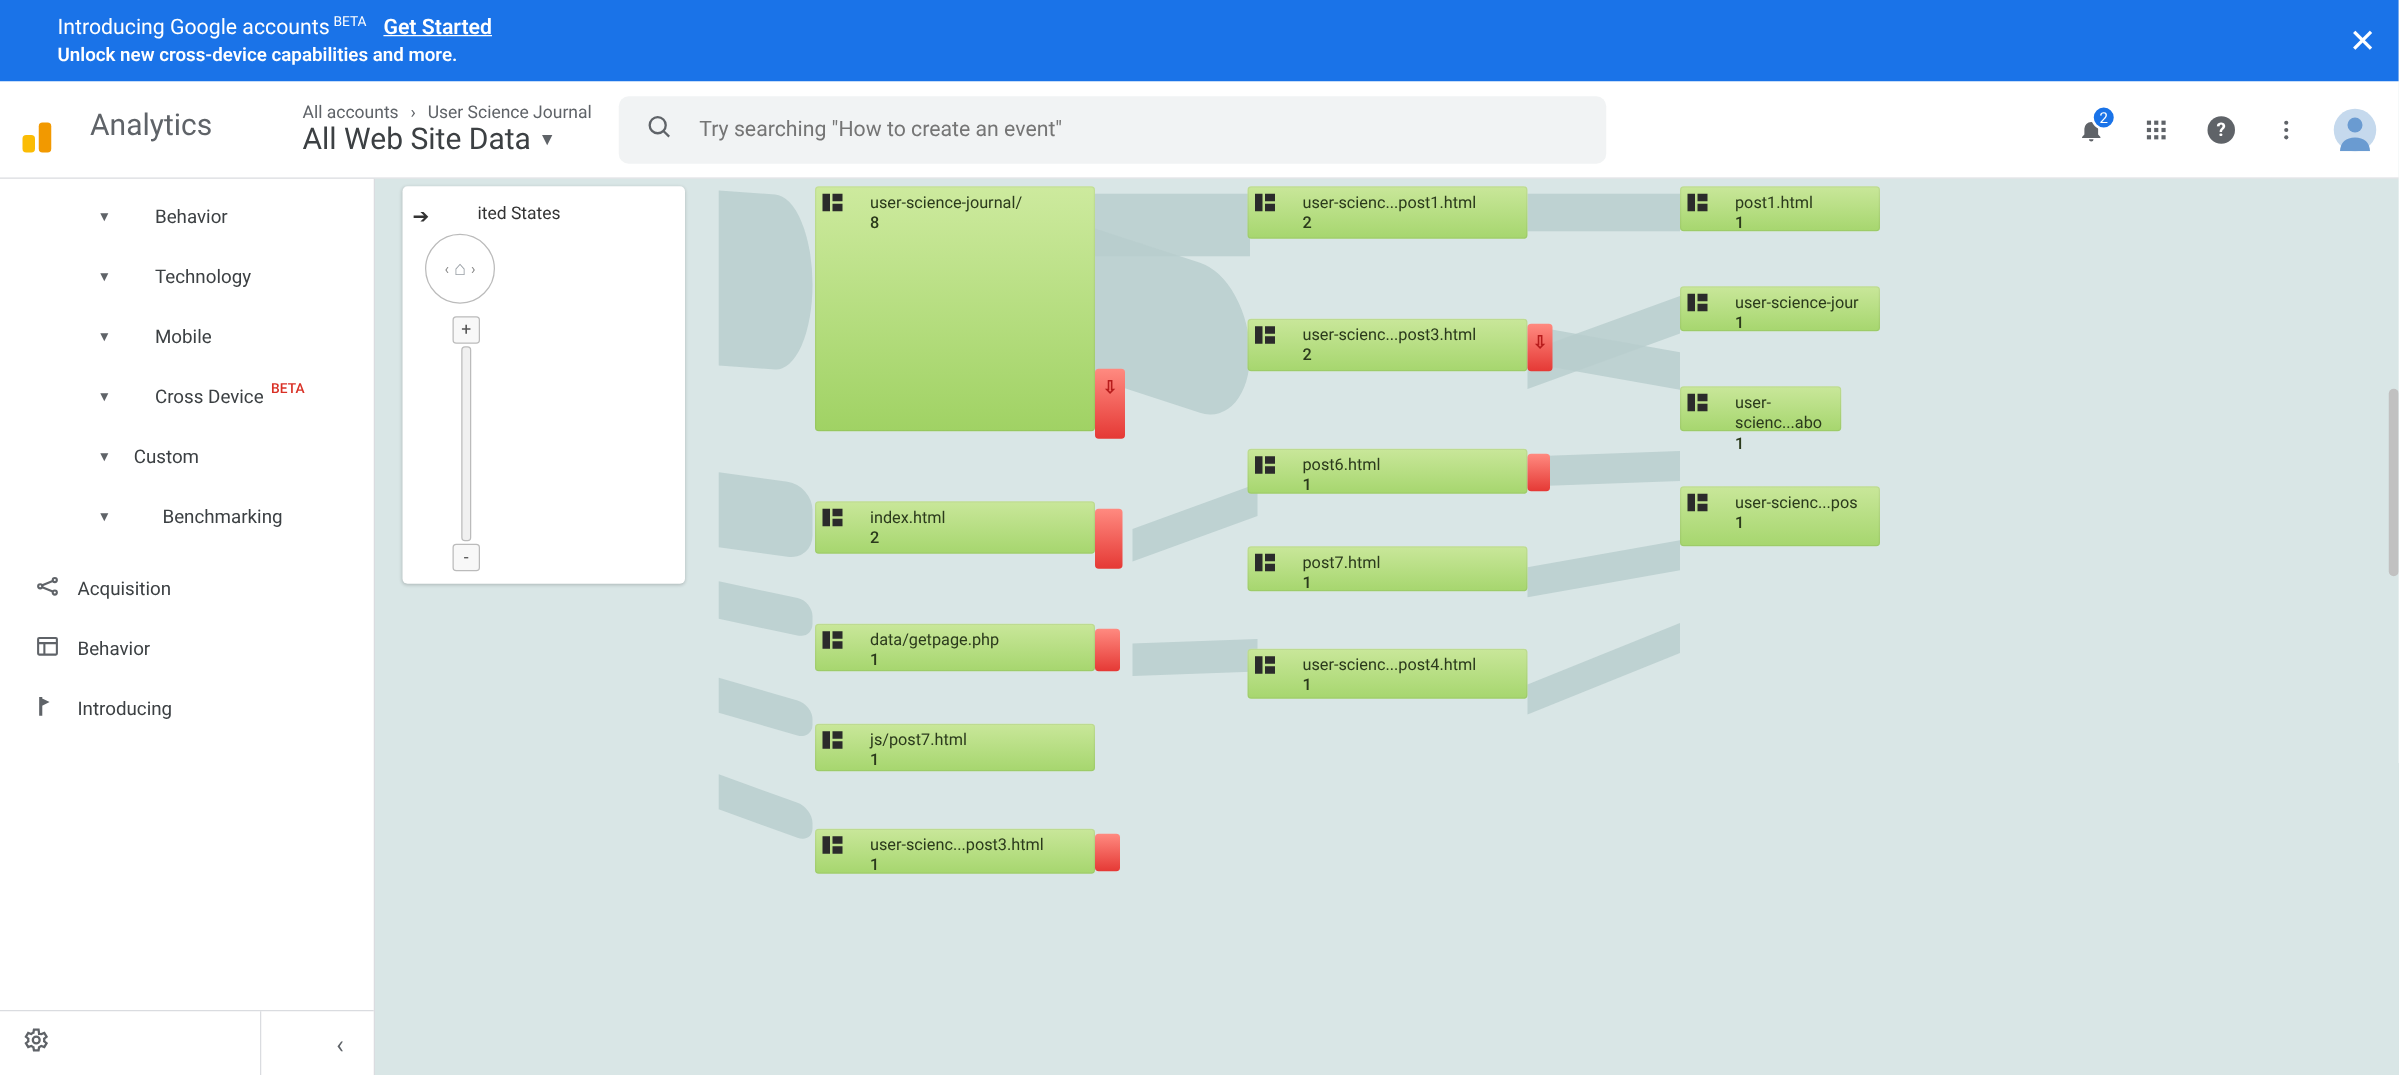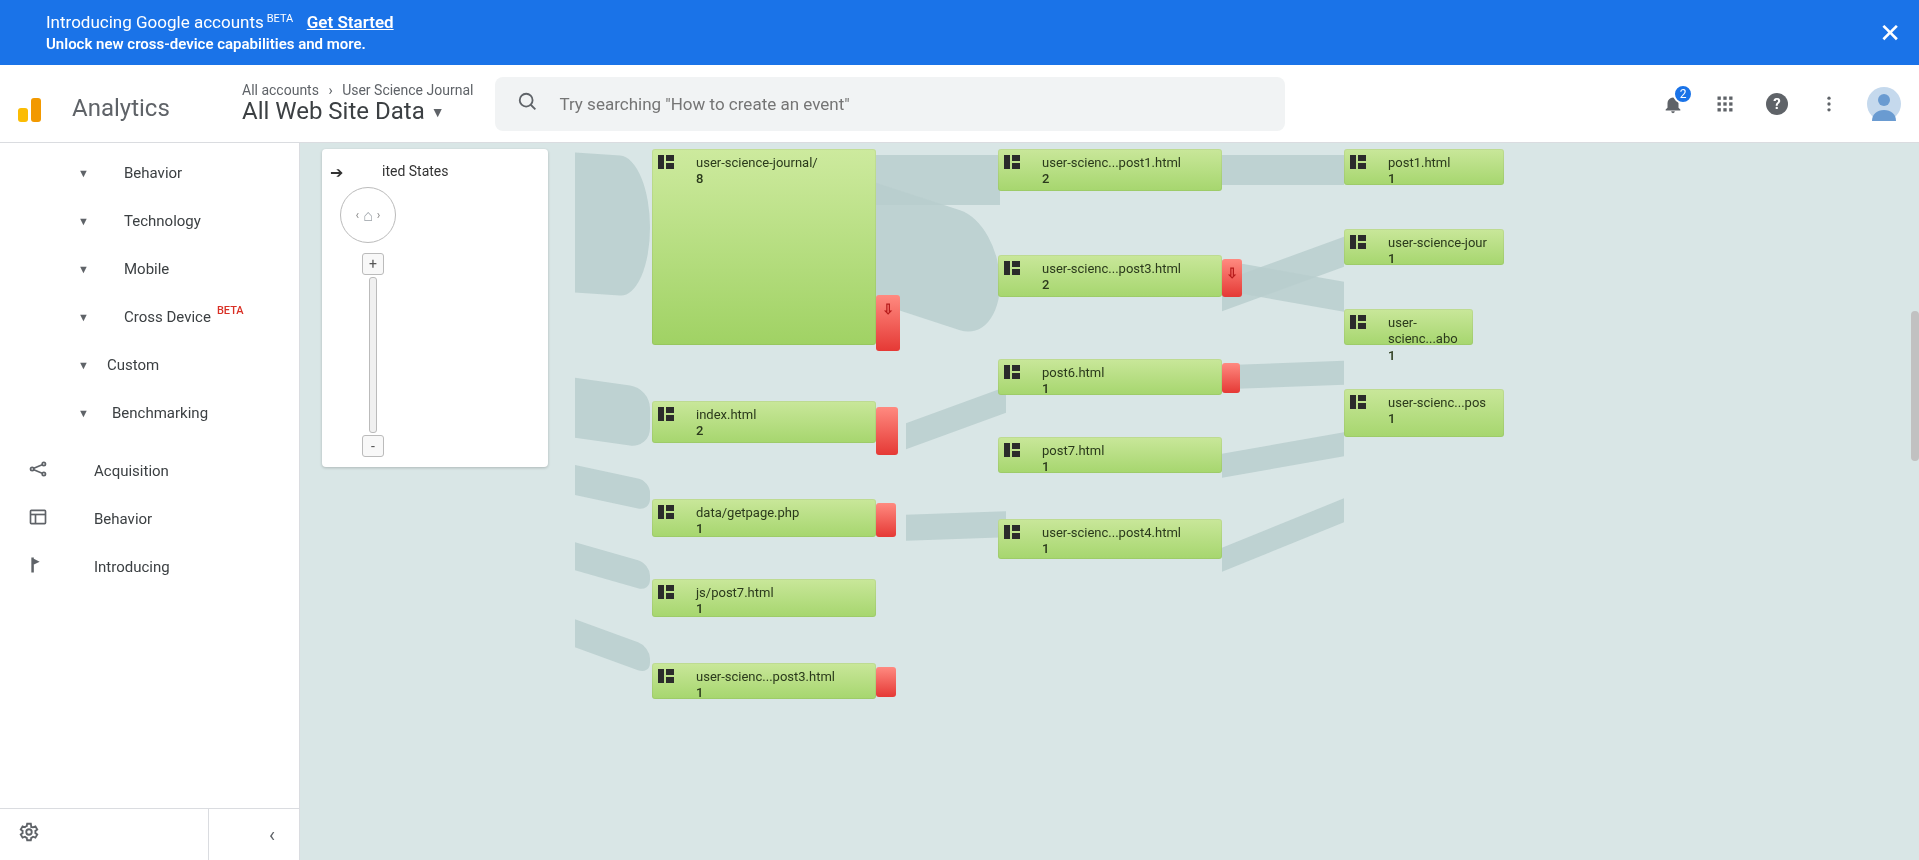--- a/index.html
+++ b/index.html
@@ -9,21 +9,21 @@
   .banner { background: #1a73e8; color: #fff; height: 65px; display: flex; align-items: center; padding: 0 28px 0 46px; position: relative; }
   .banner .text { line-height: 1.35; }
   .banner .intro { font-size: 17px; }
   .banner .beta-sup { font-size: 11px; vertical-align: super; margin-left: 3px; }
   .banner .sub { font-size: 15px; font-weight: 600; }
   .banner a.getstarted { color: #fff; text-decoration: underline; font-weight: 600; margin-left: 10px; font-size: 17px; }
   .banner .close { position: absolute; right: 18px; top: 50%; transform: translateY(-50%); font-size: 26px; cursor: pointer; }
 
   
   .header { height: 78px; border-bottom: 1px solid #dadce0; display: flex; align-items: center; padding: 0 18px; }
-  .logo-wrap { display: flex; align-items: flex-end; gap: 18px; min-width: 206px; }
+  .logo-wrap { display: flex; align-items: flex-start; gap: 18px; min-width: 206px; }
   .logo { width: 36px; height: 36px; position: relative; }
   .logo .bar1 { position:absolute; bottom:0; left:0; width:10px; height:14px; background:#fbbc04; border-radius:3px; }
   .logo .bar2 { position:absolute; bottom:0; left:13px; width:10px; height:24px; background:#f29900; border-radius:3px; }
   .logo-text { font-size: 24px; color: #5f6368; }
   .crumbs { margin-left: 18px; line-height: 1.15; }
   .crumbs .path { color: #5f6368; font-size: 14px; }
   .crumbs .path .sep { margin: 0 6px; }
   .crumbs .view { display:flex; align-items:center; gap:6px; font-size: 24px; color: #3c4043; }
 
   .searchbar { flex: 1; max-width: 790px; height: 54px; background: #f1f3f4; border-radius: 8px; margin-left: 22px; display:flex; align-items:center; padding:0 22px; color:#5f6368; }
@@ -32,21 +32,21 @@
   .hdr-right { margin-left:auto; display:flex; align-items:center; gap:24px; }
   .hdr-icon { width:28px; height:28px; display:flex; align-items:center; justify-content:center; color:#5f6368; font-size:22px; position:relative; cursor:pointer; }
   .bell-badge { position:absolute; top:-6px; right:-6px; background:#1a73e8; color:#fff; border-radius:50%; width:20px; height:20px; font-size:12px; display:flex; align-items:center; justify-content:center; border:2px solid #fff;}
   .avatar { width:34px; height:34px; border-radius:50%; background:#c5d9ed; display:flex; align-items:center; justify-content:center; }
 
   
   .main { display:flex; height: calc(860px - 65px - 78px); }
   .sidebar { width: 300px; border-right: 1px solid #dadce0; display:flex; flex-direction:column; position:relative; }
   .nav-list { flex:1; overflow:hidden; padding-top:6px; }
   .nav-item { display:flex; align-items:center; height:48px; padding-left:78px; color:#3c4043; font-size:15px; cursor:pointer; position:relative; }
-  .nav-item.top { padding-left: 76px; }
+  .nav-item.top { padding-left: 44px; }
   .nav-item .chev { position:absolute; left:78px; font-size:11px; color:#5f6368; }
   .nav-item.sub { padding-left: 102px; }
   .nav-item .beta { color:#d93025; font-size:11px; font-weight:500; position:relative; top:-7px; margin-left:6px; }
   .nav-item.active { background:#e8f0fe; color:#1967d2; font-weight:500; border-radius:0 28px 28px 0; margin-right:10px; }
   .nav-item .picon { position:absolute; left:28px; color:#5f6368; font-size:20px; }
   .sidebar-footer { height:52px; border-top:1px solid #dadce0; display:flex; align-items:center; padding:0 18px; justify-content:space-between; }
   .sidebar-footer .gear { color:#5f6368; font-size:22px; }
   .sidebar-footer .collapse { color:#5f6368; font-size:20px; padding-right:6px; border-left:1px solid #dadce0; padding-left:60px; height:100%; display:flex; align-items:center;}
 
   .canvas { flex:1; background:#d9e6e6; position:relative; overflow:hidden; }
@@ -176,21 +176,21 @@
           <span class="chev" style="left:78px;">▼</span>
           <span style="margin-left:22px">Cross Device</span>
           <span class="beta">BETA</span>
         </div>
       <div class="nav-item sub">
           <span class="chev" style="left:78px;">▼</span>
           <span style="margin-left:5px">Custom</span>
         </div>
       <div class="nav-item sub">
           <span class="chev" style="left:78px;">▼</span>
-          <span style="margin-left:10px">Benchmarking</span>
+          <span style="margin-left:28px">Benchmarking</span>
         </div>
 
       <div style="height:10px"></div>
       <div class="nav-item top">
         <span class="picon"><svg width="20" height="20" viewBox="0 0 24 24" fill="none" stroke="#5f6368" stroke-width="2">
               <circle cx="5" cy="12" r="2"></circle>
               <circle cx="19" cy="6" r="2"></circle>
               <circle cx="19" cy="18" r="2"></circle>
               <line x1="7" y1="11" x2="17" y2="7"></line>
               <line x1="7" y1="13" x2="17" y2="17"></line>

